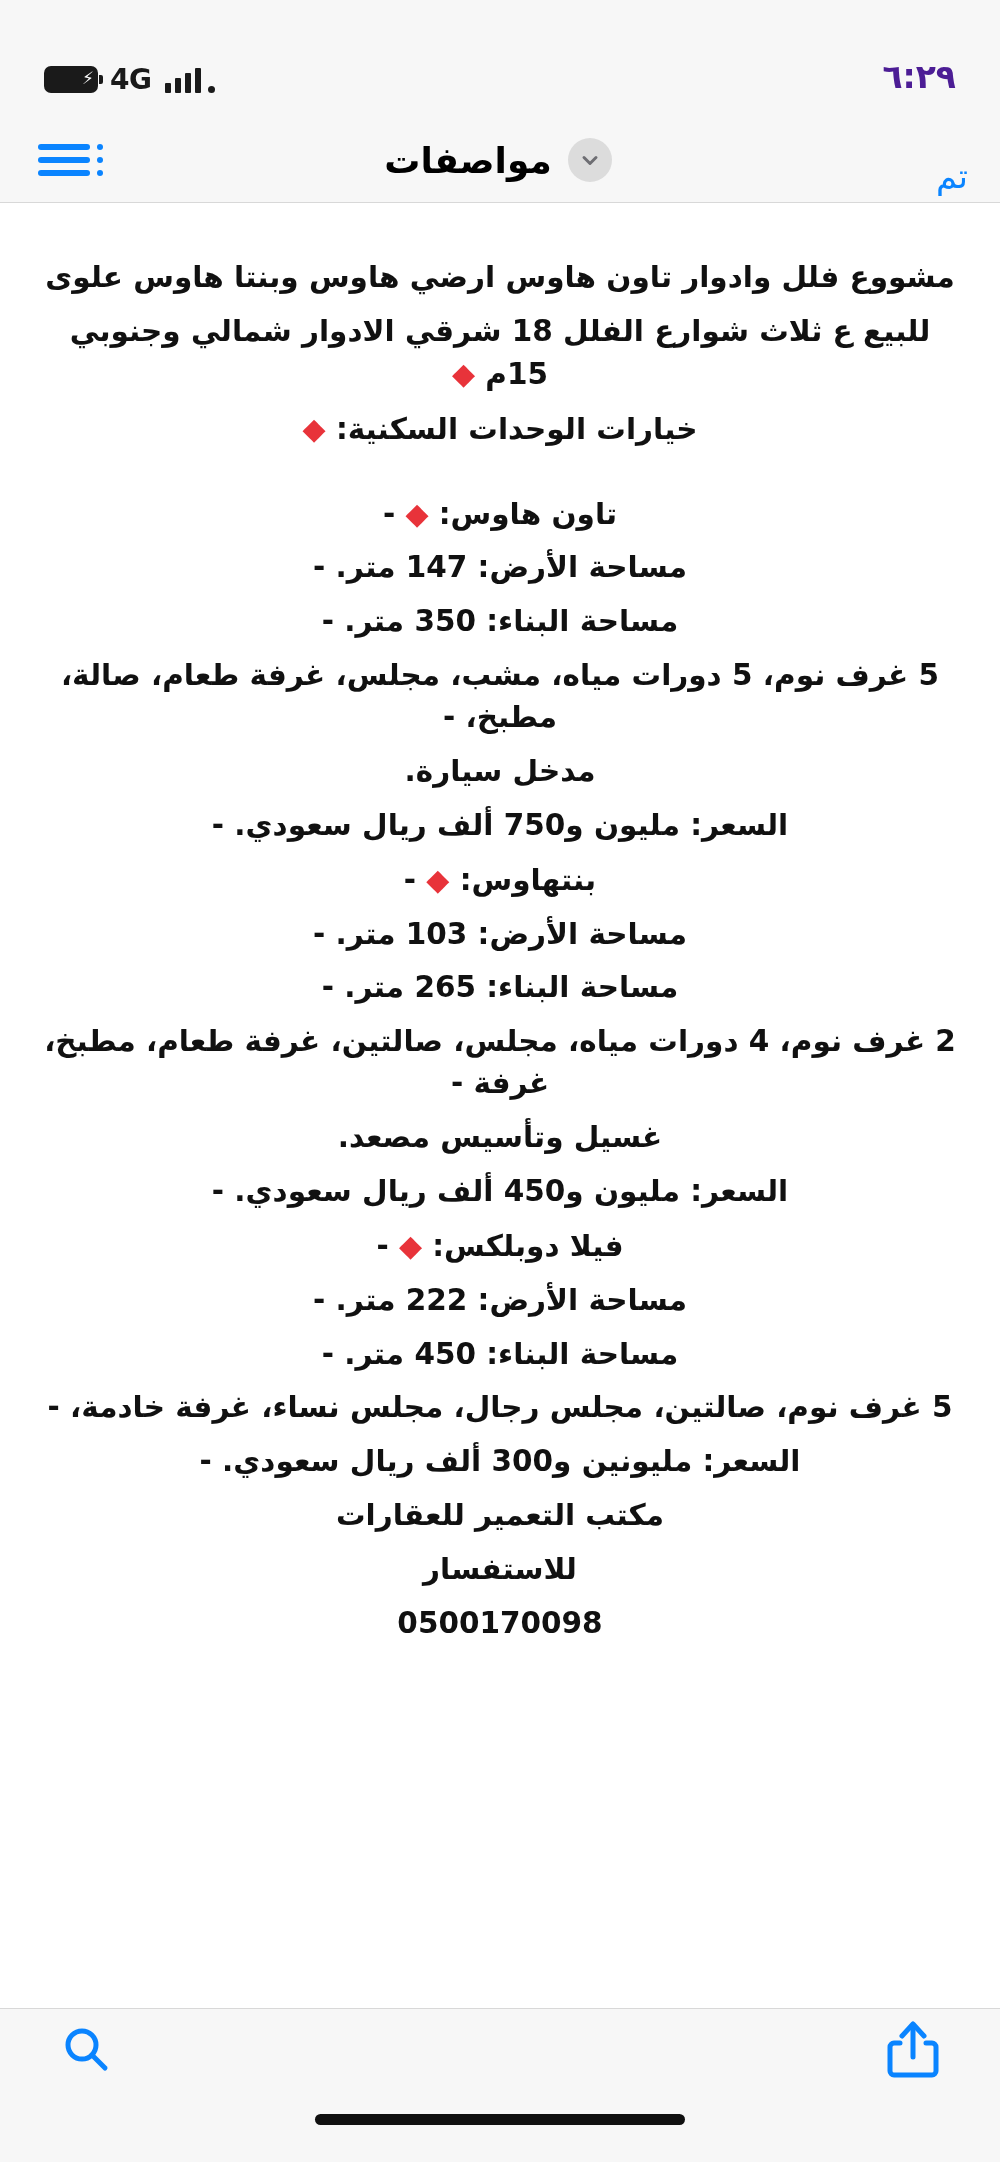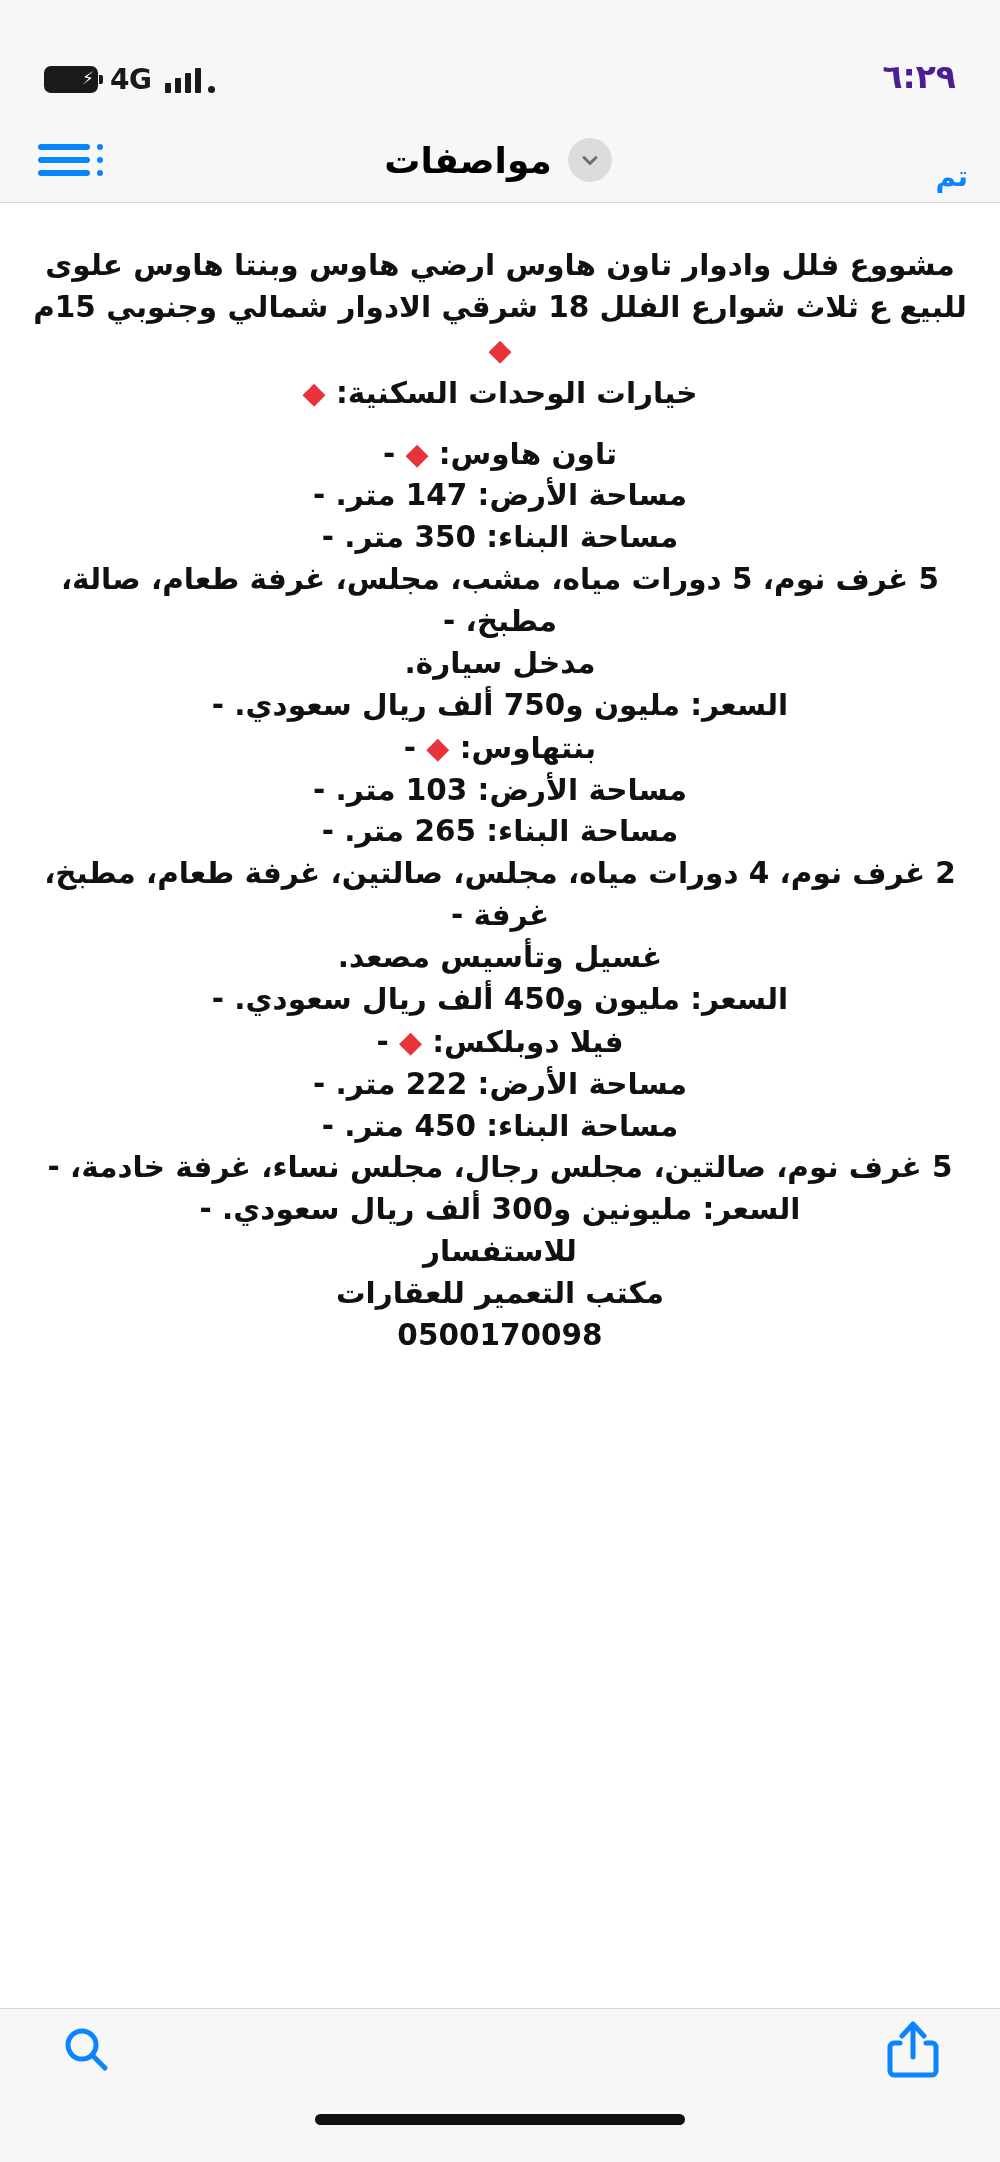--- a/index.html
+++ b/index.html
@@ -97,22 +97,22 @@
     background: #f7f7f7;
     border-bottom: 1px solid #d8d8d8;
     display: flex;
     align-items: center;
     justify-content: space-between;
     padding: 0 32px 0 38px;
     position: relative;
   }
   .nav-done {
     color: #0a84ff;
-    font-size: 28px;
-    font-weight: 700;
+    font-size: 34px;
+    font-weight: 400;
     letter-spacing: 0.5px;
     margin-top: 32px;
   }
   .nav-title-wrap {
     position: absolute;
     left: 0; right: 4px;
     display: flex;
     align-items: center;
     justify-content: center;
     gap: 16px;
@@ -167,21 +167,21 @@
   }
   .article {
     direction: rtl;
     text-align: center;
     font-size: 29.5px;
     line-height: 1.42;
     color: #111111;
     font-weight: 600;
   }
   .article p {
-    margin: 0;
+    margin: 12px;
   }
   .diamond {
     color: #e8333a;
     font-size: 30px;
   }
   .blank-line { height: 18px; }
 
   
   .toolbar {
     position: absolute;
@@ -284,22 +284,22 @@
     <p>مساحة الأرض: 103 متر. -</p>
     <p>مساحة البناء: 265 متر. -</p>
     <p>2 غرف نوم، 4 دورات مياه، مجلس، صالتين، غرفة طعام، مطبخ، غرفة -</p>
     <p>غسيل وتأسيس مصعد.</p>
     <p>السعر: مليون و450 ألف ريال سعودي. -</p>
     <p>فيلا دوبلكس: <span class="diamond">◆</span> -</p>
     <p>مساحة الأرض: 222 متر. -</p>
     <p>مساحة البناء: 450 متر. -</p>
     <p>5 غرف نوم، صالتين، مجلس رجال، مجلس نساء، غرفة خادمة، -</p>
     <p>السعر: مليونين و300 ألف ريال سعودي. -</p>
+    <p>مكتب التعمير للعقارات</p>
     <p>للاستفسار</p>
-    <p>مكتب التعمير للعقارات</p>
     <p>0500170098</p>
   </div>
 </div>
 
 <div class="below-fold"></div>
 
 <div class="toolbar">
   <span>
     <svg width="52" height="52" viewBox="0 0 52 52" aria-hidden="true">
       <circle cx="22" cy="22" r="14" fill="none" stroke="#0a84ff" stroke-width="5"></circle>

